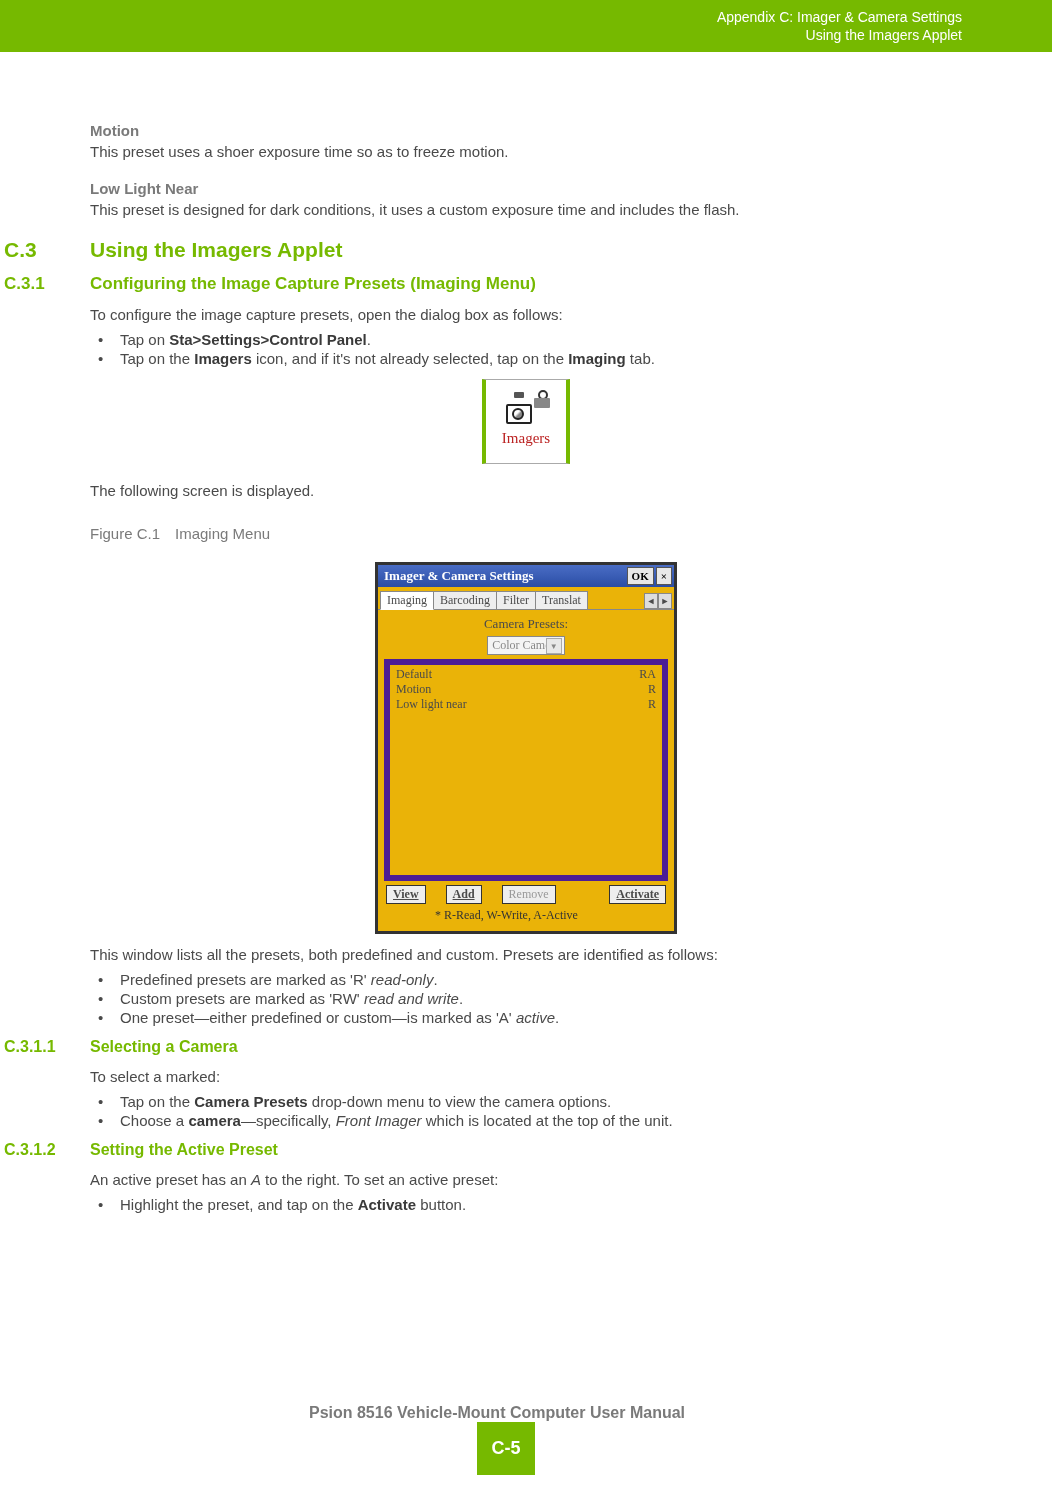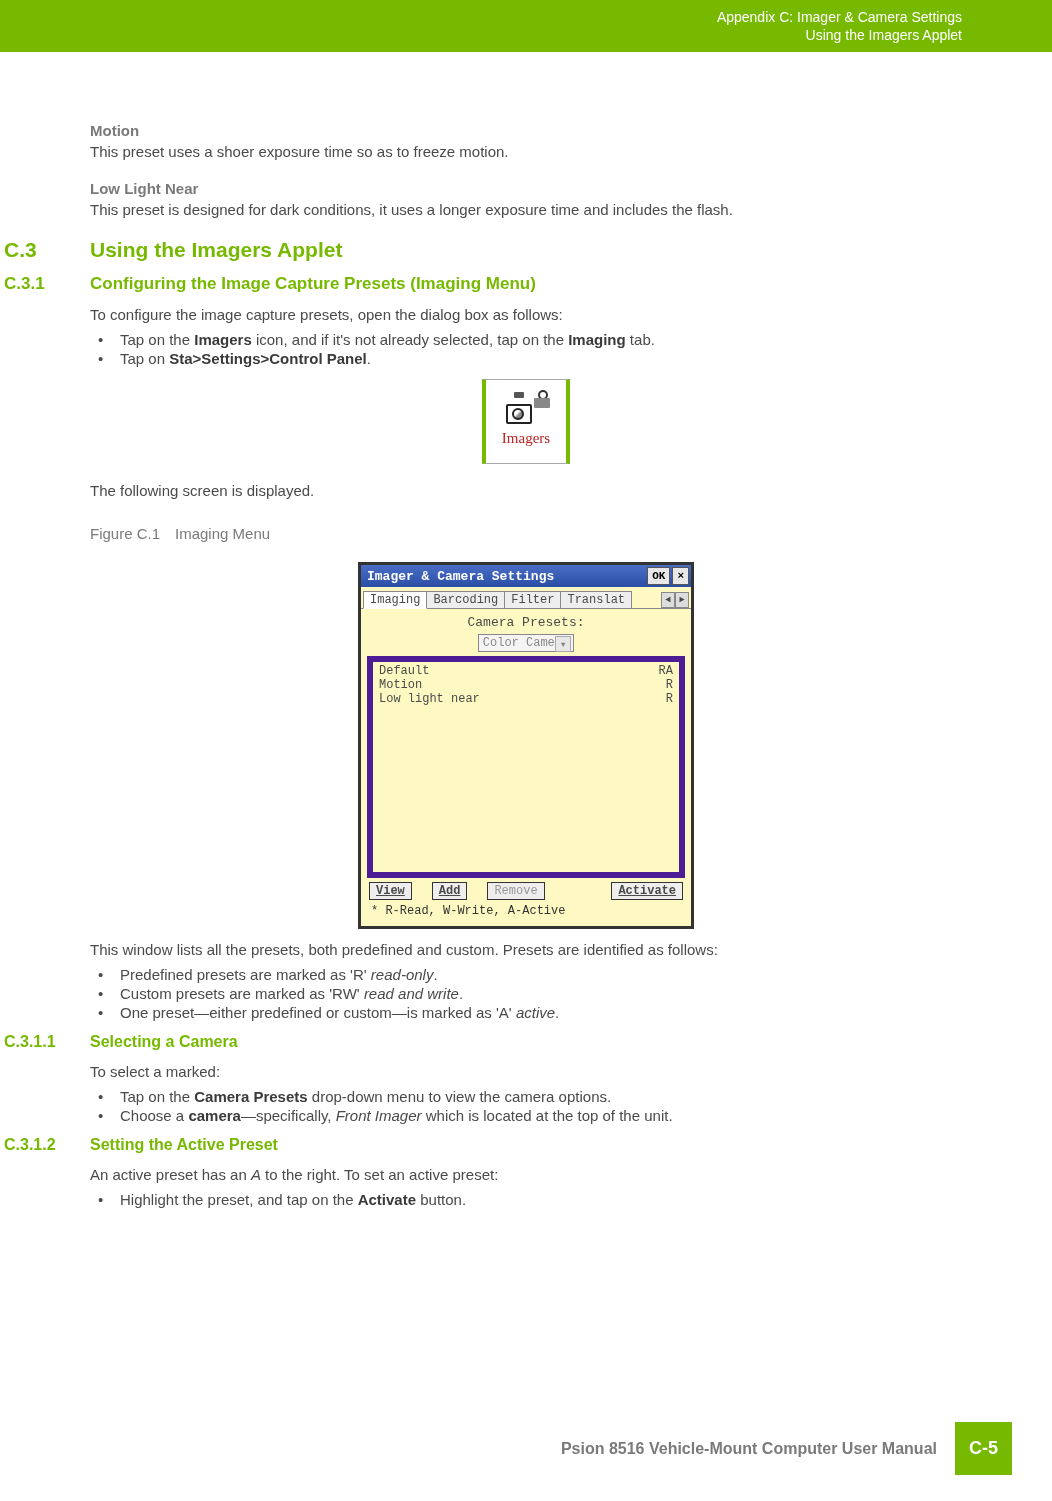--- a/index.html
+++ b/index.html
@@ -81,25 +81,25 @@
     background: linear-gradient(135deg, #fff 40%, #888 60%);
   }
   .camera-glyph .top { position: absolute; left: 8px; top: -4px; width: 10px; height: 6px; background: #555; border-radius: 1px; }
   .camera-glyph .flash { position: absolute; right: -4px; top: 2px; width: 16px; height: 10px; background: #888; border-radius: 1px; }
   .camera-glyph .ring { position: absolute; right: -2px; top: -6px; width: 10px; height: 10px; border: 2px solid #333; border-radius: 50%; }
   .imagers-label { color: #b22; font-family: serif; font-size: 15px; }
 
   
   .screenshot-wrap { display: flex; justify-content: center; margin: 16px 0 12px 0; }
   .win {
-    width: 336px;
+    width: 302px;
     border: 3px solid #333;
-    font-family: Liberation Mono, monospace;
+    font-family: Liberation Serif, serif;
     font-size: 13px;
-    background: #fef9c3;
+    background: #eab308;
   }
   .win-titlebar {
     background: linear-gradient(#4a6dc5, #2a4da5);
     color: #fff;
     display: flex; align-items: center;
     padding: 2px 2px 2px 6px;
     font-weight: bold;
   }
   .win-titlebar .title { flex: 1; }
   .win-btn {
@@ -146,31 +146,32 @@
   }
   .list {
     border: 6px solid #4c1d95; height: 222px; overflow: hidden;
     padding: 2px;
   }
   .list-row { display: flex; justify-content: space-between; padding: 0 4px; font-size: 12px; }
   .btn-row { display: flex; gap: 20px; padding: 4px 2px; }
   .wbtn { border: 1px solid #333; background: #eee; padding: 1px 6px; font-size: 12px; font-weight: bold; }
   .wbtn.under { text-decoration: underline; }
   .wbtn.disabled { color: #999; font-weight: normal; }
-  .footnote { font-size: 12px; padding: 0 4px 4px 4px; color: #333; }
+  .footnote { font-size: 12px; padding: 0 4px 4px 4px; color: #333; margin-left: 47px; }
 
   
   .footer {
     position: absolute;
     bottom: 26px;
     left: 0; right: 0;
     display: flex;
     justify-content: flex-end;
     align-items: center;
     padding-right: 40px;
+    flex-direction: column;
   }
   .footer-title {
     font-weight: bold;
     color: #7a7a7a;
     font-size: 16px;
     margin-right: 18px;
   }
   .page-badge {
     background: #76b900;
     color: #fff;
@@ -191,40 +192,40 @@
 
 <div class="content">
 
   <div class="preset-block">
     <div class="preset-title">Motion</div>
     <div class="preset-desc">This preset uses a shoer exposure time so as to freeze motion.</div>
   </div>
 
   <div class="preset-block">
     <div class="preset-title">Low Light Near</div>
-    <div class="preset-desc">This preset is designed for dark conditions, it uses a longer exposure time and includes the flash.</div>
+    <div class="preset-desc">This preset is designed for dark conditions, it uses a custom exposure time and includes the flash.</div>
   </div>
 
   <div class="h-row">
     <span class="h-num h1">C.3</span>
     <span class="h-title h1">Using the Imagers Applet</span>
   </div>
 
   <div class="h-row">
     <span class="h-num h2">C.3.1</span>
     <span class="h-title h2">Configuring the Image Capture Presets (Imaging Menu)</span>
   </div>
 
   <p class="body-p">To configure the image capture presets, open the dialog box as follows:</p>
   <ul class="bullets">
     <li>
+      <span>Tap on </span><span class="b">Sta&gt;Settings&gt;Control Panel</span><span>.</span>
+    </li>
+    <li>
       <span>Tap on the </span><span class="b">Imagers</span><span> icon, and if it's not already selected, tap on the </span><span class="b">Imaging</span><span> tab.</span>
-    </li>
-    <li>
-      <span>Tap on </span><span class="b">Sta&gt;Settings&gt;Control Panel</span><span>.</span>
     </li>
   </ul>
 
   <div class="imagers-icon-wrap">
     <div class="imagers-icon">
       <div class="camera-glyph">
         <div class="ring"></div>
         <div class="flash"></div>
         <div class="top"></div>
         <div class="body"></div>

